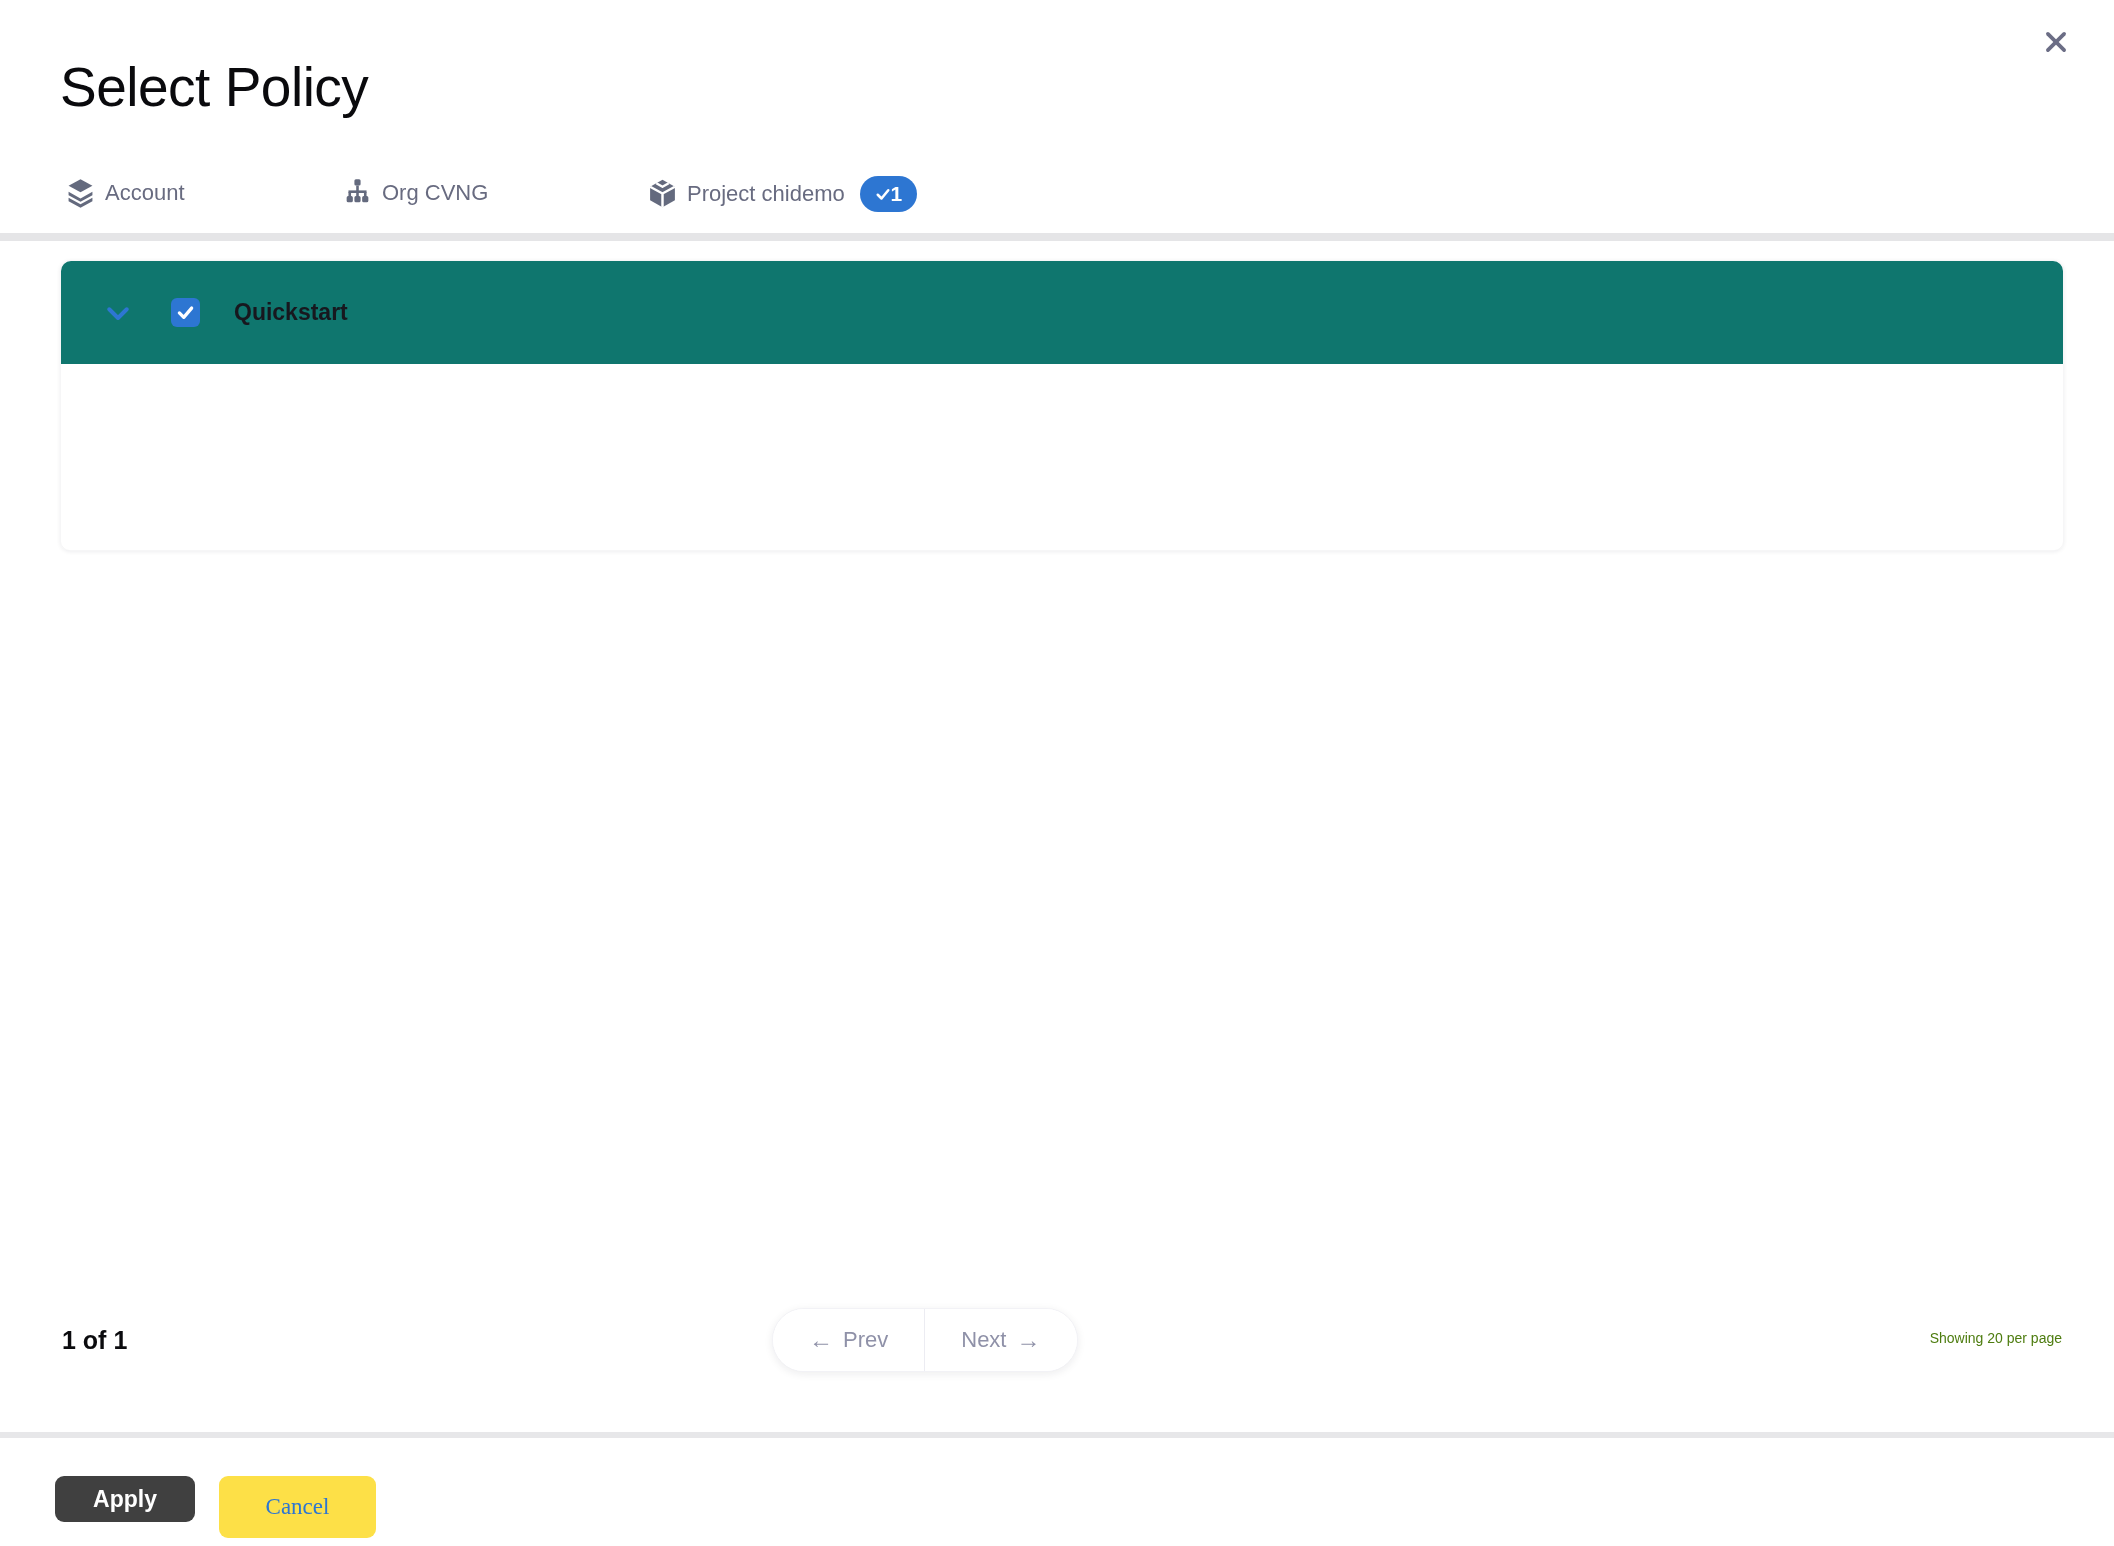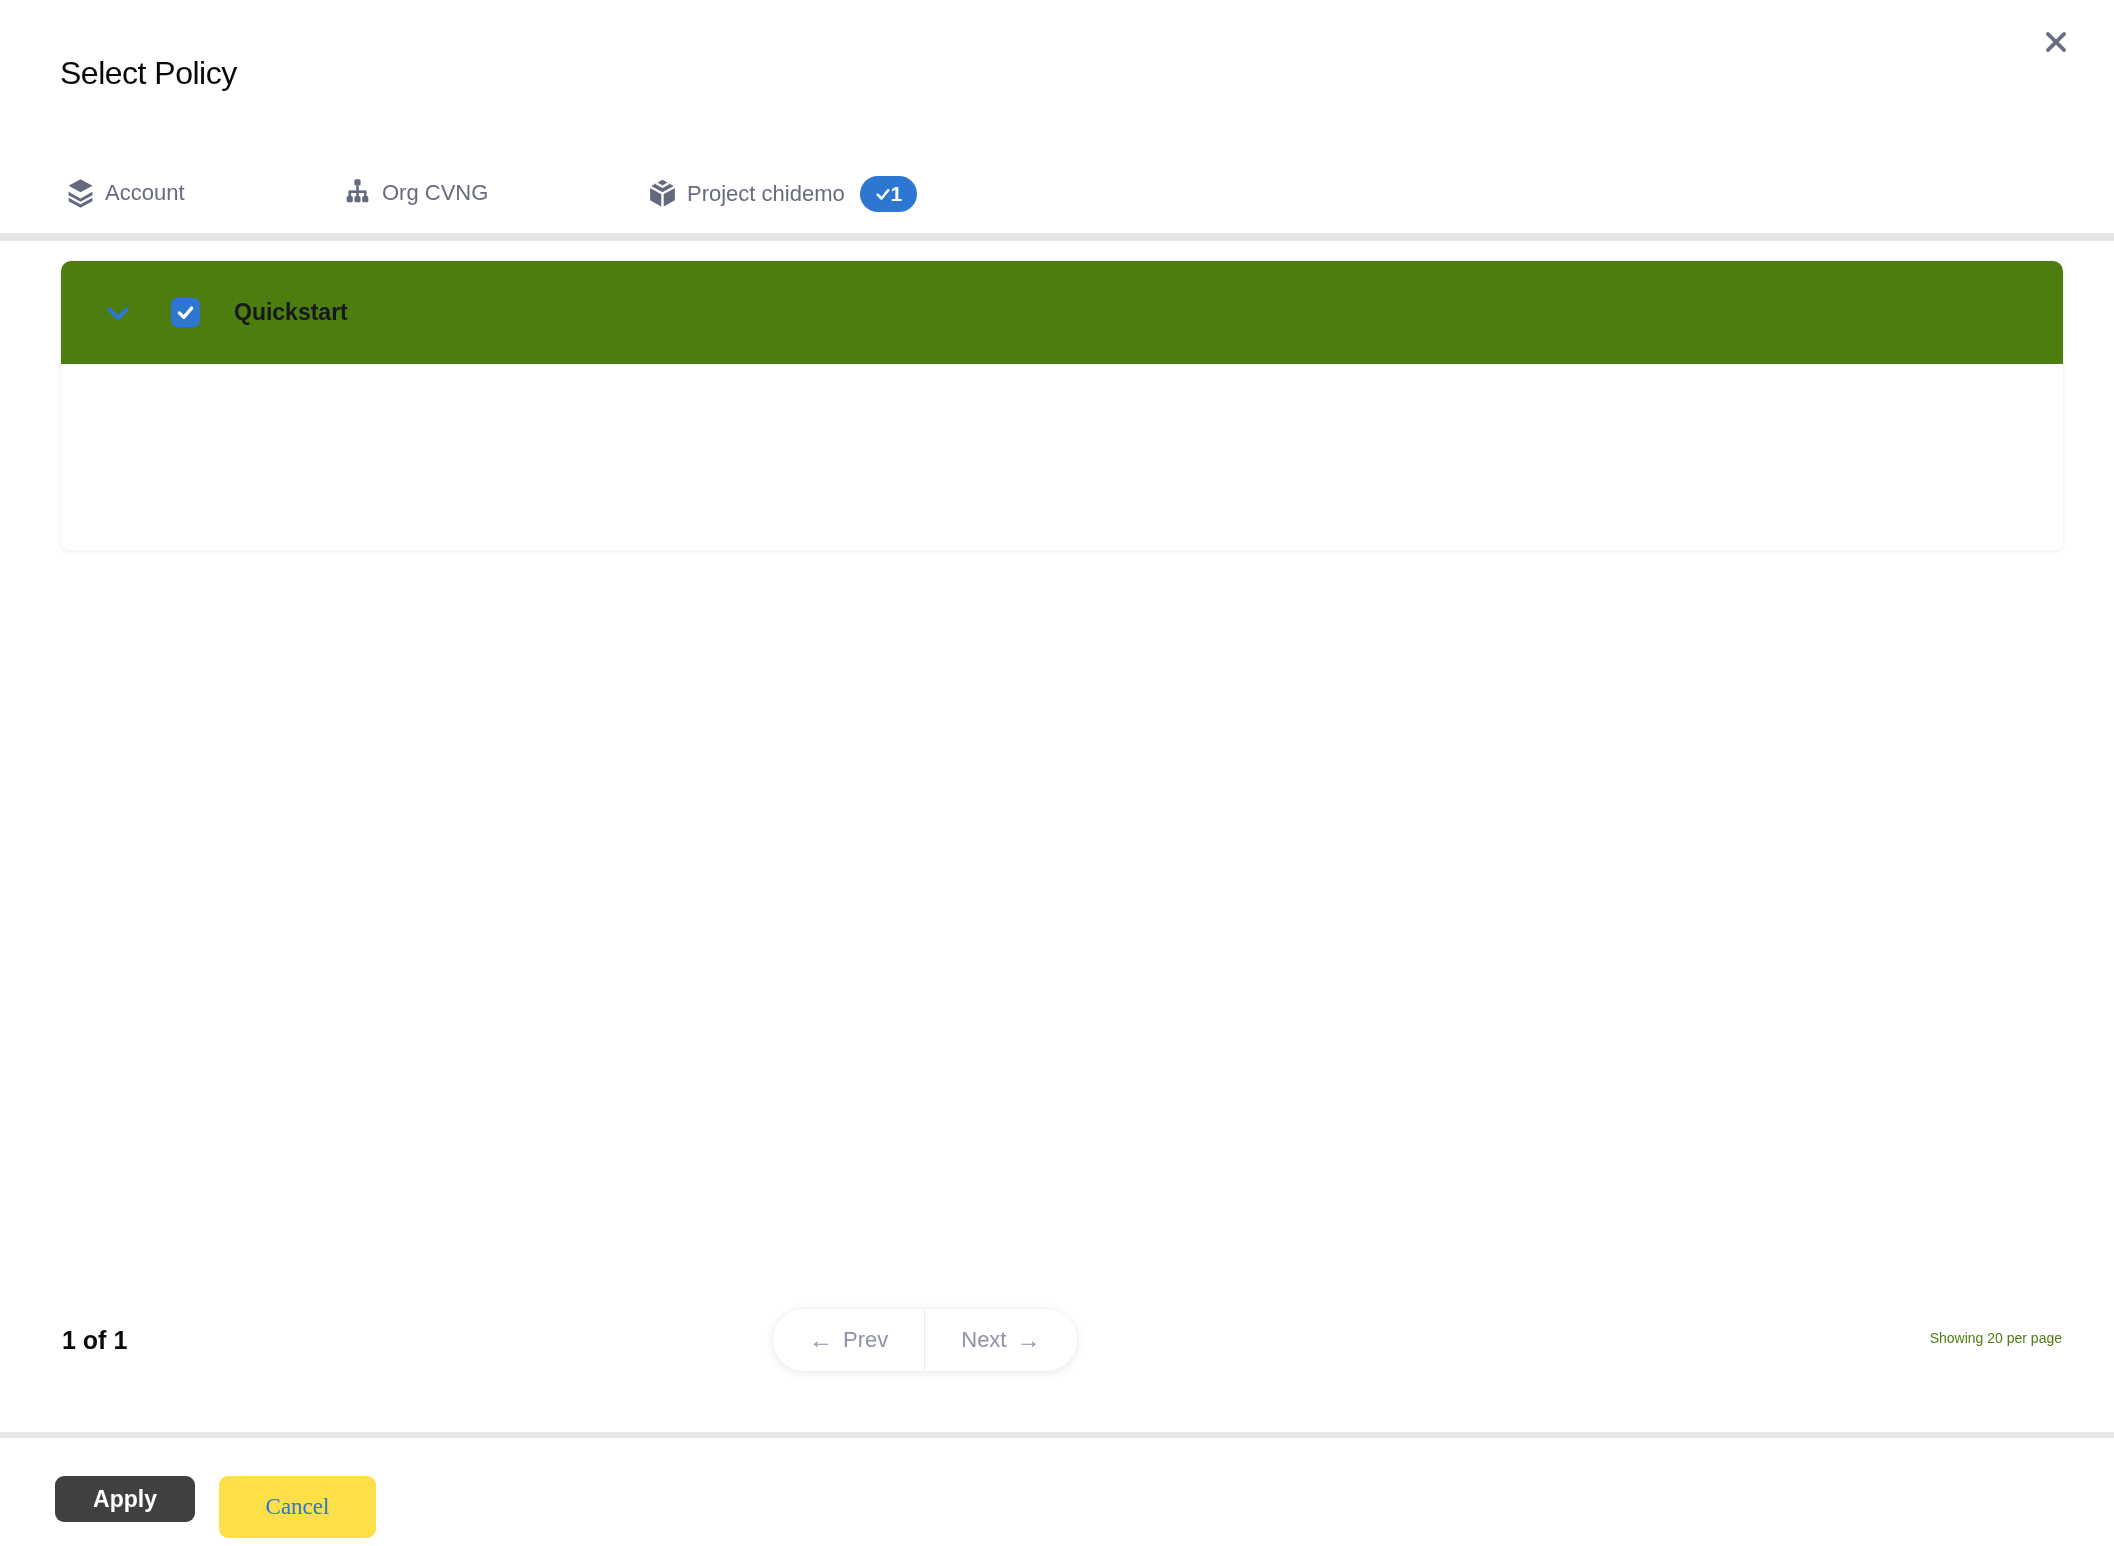--- a/index.html
+++ b/index.html
@@ -3,41 +3,41 @@
 <meta charset="utf-8">
 <style>
   * { margin: 0; padding: 0; box-sizing: border-box; }
   html, body { width: 2114px; height: 1546px; background: #ffffff; overflow: hidden; }
   body { font-family: "Liberation Sans", "DejaVu Sans", sans-serif; color: #1c1c28; }
   .modal { position: relative; width: 2114px; height: 1546px; background: #ffffff; }
 
   
   .close-btn { position: absolute; top: 24px; right: 40px; width: 36px; height: 36px;
     background: transparent; border: none; cursor: pointer; display: flex; align-items: center; justify-content: center; }
-  .page-title { position: absolute; left: 60px; top: 55px; font-size: 32px; font-weight: 500;
+  .page-title { position: absolute; left: 60px; top: 55px; font-size: 55px; font-weight: 500;
     color: #0a0a0d; letter-spacing: -0.5px; }
 
   
   .tab { position: absolute; top: 170px; height: 70px; display: flex; align-items: center;
     gap: 9px; cursor: pointer; color: #686b80; font-size: 22px; padding-bottom: 24px; }
   .tab-account { left: 65px; }
   .tab-org { left: 342px; }
   .tab-project { left: 640px; width: 334px; padding-left: 7px; padding-bottom: 16px;
     border-bottom: 7px solid #2d76d2; border-radius: 0 0 2px 2px; }
   .tab .ticon { display: flex; align-items: center; }
   .tab-badge { display: inline-flex; align-items: center; justify-content: center;
     background: #2d76d2; color: #ffffff; height: 36px; min-width: 57px; border-radius: 18px;
     font-size: 21px; font-weight: 600; margin-left: 6px; gap: 0; }
   .tab-badge svg { margin-right: -2px; }
   .tabs-underbar { position: absolute; left: 0; top: 233px; width: 2114px; height: 8px; background: #e5e5e7; }
 
   
   .policy-card { position: absolute; left: 60px; top: 260px; width: 2004px; height: 291px;
     border-radius: 10px; box-shadow: 0 1px 4px rgba(20,20,40,0.07); border: 1px solid rgba(20,20,40,0.04); }
-  .policy-header { height: 103px; background: #4d7c0f; border-radius: 10px 10px 0 0;
+  .policy-header { height: 103px; background: #0f766e; border-radius: 10px 10px 0 0;
     display: flex; align-items: center; }
   .expander { margin-left: 40px; width: 34px; height: 34px; background: transparent; border: none;
     cursor: pointer; display: flex; align-items: center; justify-content: center; }
   .checkbox { margin-left: 36px; width: 29px; height: 29px; background: #2d76d2; border-radius: 6px;
     display: inline-flex; align-items: center; justify-content: center; cursor: pointer; }
   .policy-name { margin-left: 34px; font-size: 23px; font-weight: 700; color: #17171e; }
   .select { margin-left: auto; margin-right: 24px; width: 378px; height: 58px; background: #ffffff;
     border: 1px solid #d8d9e3; border-radius: 8px; display: flex; align-items: center;
     padding: 0 20px 0 22px; cursor: pointer; }
   .select-value { font-size: 23px; color: #16161d; }

